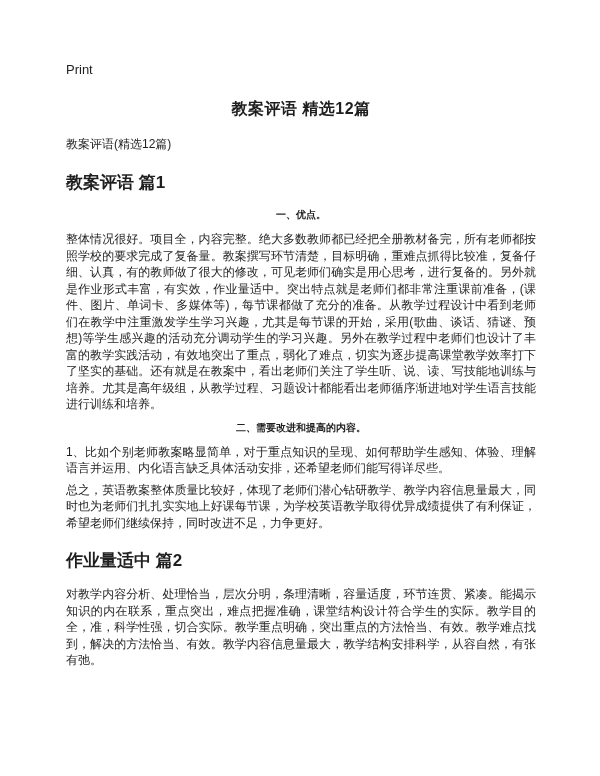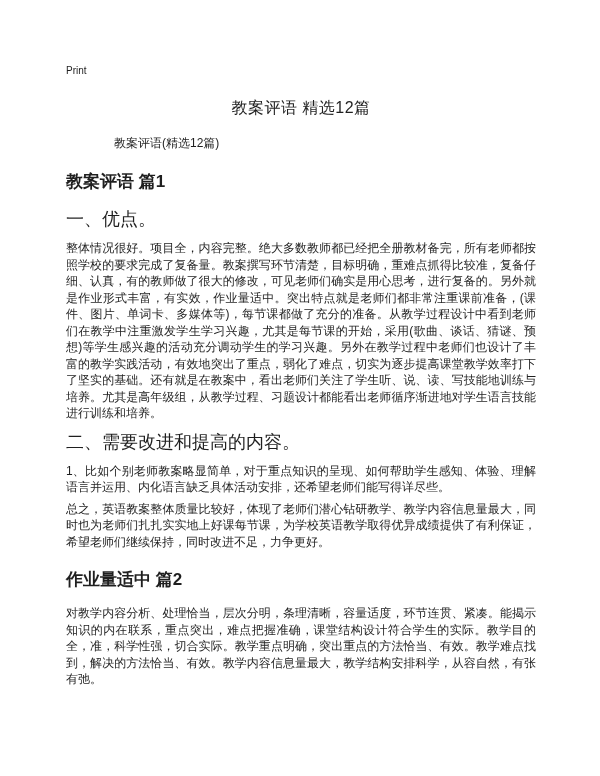--- a/index.html
+++ b/index.html
@@ -9,48 +9,48 @@
     height: 776px;
     overflow: hidden;
     color: #1f1f1f;
     font-family: "Liberation Sans", "DejaVu Sans", sans-serif;
   }
   .page {
     padding: 60px 64px 24px 66px;
   }
   .print-link {
     display: inline-block;
-    font-size: 10px;
+    font-size: 13px;
     color: #1f1f1f;
     text-decoration: none;
     margin-bottom: 22px;
     cursor: pointer;
   }
   .doc-title {
     text-align: center;
     font-size: 16px;
-    font-weight: 400;
+    font-weight: 700;
     letter-spacing: 0.5px;
     margin-bottom: 16px;
   }
   .subtitle {
     font-size: 12px;
     margin-bottom: 18px;
-    margin-left: 48px;
   }
   .article-heading {
     font-size: 17px;
     font-weight: 700;
     margin-bottom: 14px;
   }
   .article-heading.gap-top { margin-top: 18px; }
   .section-heading {
-    font-size: 18px;
-    font-weight: 400;
+    font-size: 10px;
+    font-weight: 700;
     margin-bottom: 9px;
+    text-align: center;
   }
   .section-heading.gap-top { margin-top: 8px; }
   .body-para {
     font-size: 12px;
     line-height: 16.5px;
     text-align: justify;
     margin-bottom: 5px;
   }
 </style>
 </head>

